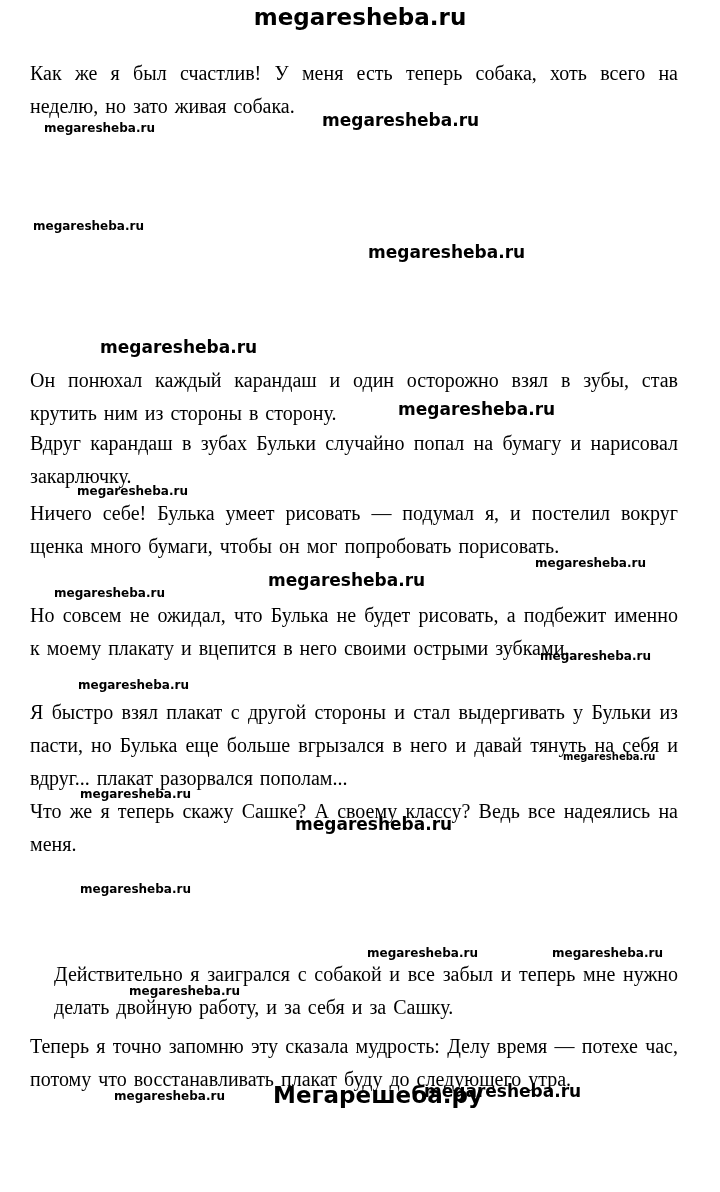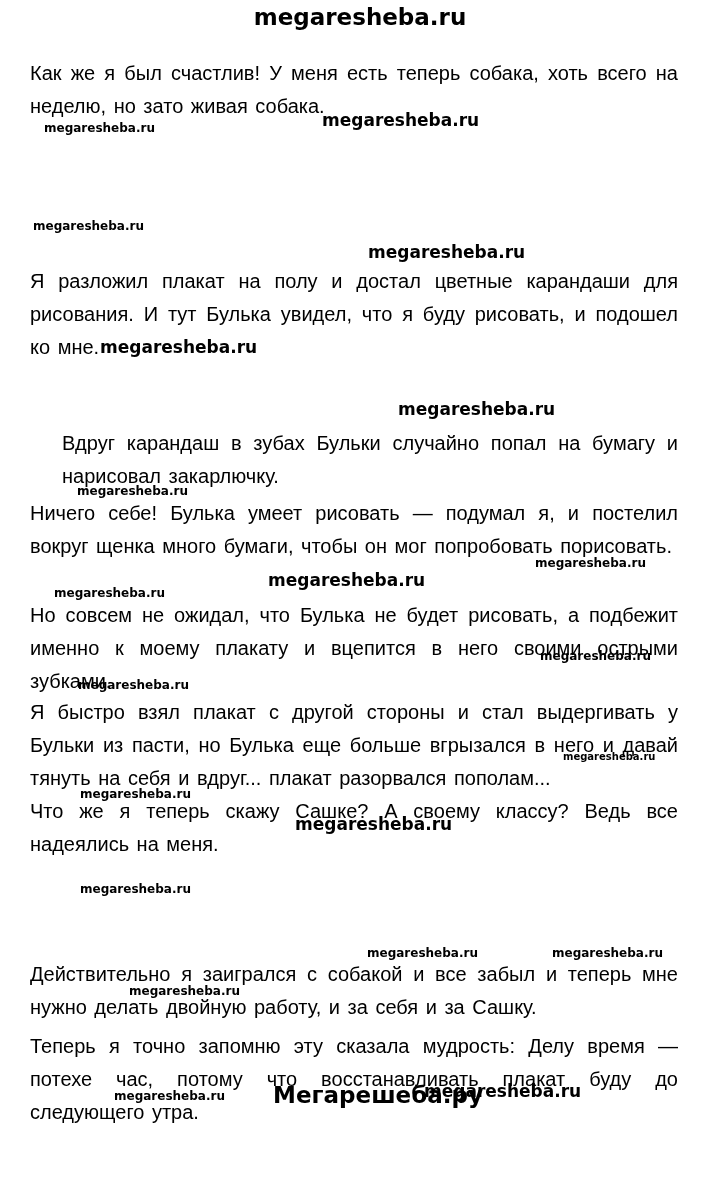--- a/index.html
+++ b/index.html
@@ -19,21 +19,21 @@
     font-family:"DejaVu Sans", sans-serif;
     font-weight:bold;
     font-size:23px;
     color:#000;
   }
   .para{
     position:absolute;
     left:30px;
     right:42px;
     margin:0;
-    font-family:Liberation Sans, sans-serif;
+    font-family:Liberation Serif, serif;
     font-size:20px;
     line-height:33px;
     text-align:justify;
     word-spacing:2px;
     color:#000;
   }
   .wm{
     position:absolute;
     font-family:"DejaVu Sans", sans-serif;
     font-weight:bold;
@@ -44,27 +44,27 @@
   .wm-sm{ font-size:12px; }
 </style>
 </head>
 <body>
 
 <div class="page">
 
   <div class="site-title" style="top:4px;">megaresheba.ru</div>
 
   <p class="para" style="top:57px;">Как же я был счастлив! У меня есть теперь собака, хоть всего на неделю, но зато живая собака.</p>
-  <p class="para" style="top:265px;">Я разложил плакат на полу и достал цветные карандаши для рисования. И тут Булька увидел, что я буду рисовать, и подошел ко мне.</p>
-  <p class="para" style="top:427px;margin-left:32px;">Вдруг карандаш в зубах Бульки случайно попал на бумагу и нарисовал закарлючку.</p>
+  <p class="para" style="top:364px;">Он понюхал каждый карандаш и один осторожно взял в зубы, став крутить ним из стороны в сторону.</p>
+  <p class="para" style="top:427px;">Вдруг карандаш в зубах Бульки случайно попал на бумагу и нарисовал закарлючку.</p>
   <p class="para" style="top:599px;">Но совсем не ожидал, что Булька не будет рисовать, а подбежит именно к моему плакату и вцепится в него своими острыми зубками.</p>
   <p class="para" style="top:497px;">Ничего себе! Булька умеет рисовать — подумал я, и постелил вокруг щенка много бумаги, чтобы он мог попробовать порисовать.</p>
   <p class="para" style="top:696px;">Я быстро взял плакат с другой стороны и стал выдергивать у Бульки из пасти, но Булька еще больше вгрызался в него и давай тянуть на себя и вдруг... плакат разорвался пополам...</p>
   <p class="para" style="top:795px;">Что же я теперь скажу Сашке? А своему классу? Ведь все надеялись на меня.</p>
-  <p class="para" style="top:958px;">Действительно я заигрался с собакой и все забыл и теперь мне нужно делать двойную работу, и за себя и за Сашку.</p>
+  <p class="para" style="top:958px;margin-left:24px;">Действительно я заигрался с собакой и все забыл и теперь мне нужно делать двойную работу, и за себя и за Сашку.</p>
   <p class="para" style="top:1030px;">Теперь я точно запомню эту сказала мудрость: Делу время — потехе час, потому что восстанавливать плакат буду до следующего утра.</p>
 
   <span class="wm wm-lg" style="left:322px; top:110px;">megaresheba.ru</span>
   <span class="wm wm-lg" style="left:368px; top:242px;">megaresheba.ru</span>
   <span class="wm wm-lg" style="left:100px; top:337px;">megaresheba.ru</span>
   <span class="wm wm-lg" style="left:398px; top:399px;">megaresheba.ru</span>
   <span class="wm wm-lg" style="left:268px; top:570px;">megaresheba.ru</span>
   <span class="wm wm-lg" style="left:295px; top:814px;">megaresheba.ru</span>
   <span class="wm wm-lg" style="left:424px; top:1081px;">megaresheba.ru</span>
 

